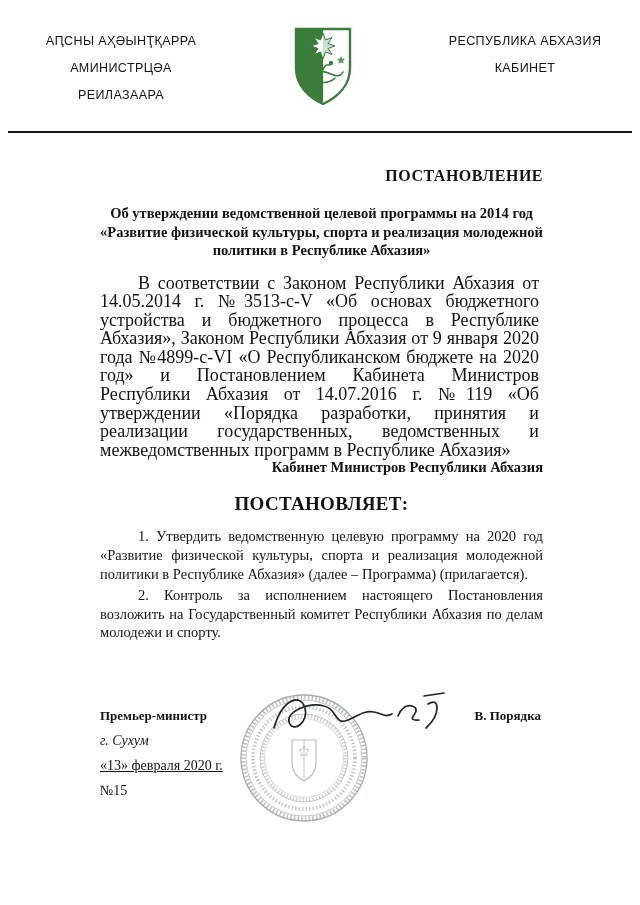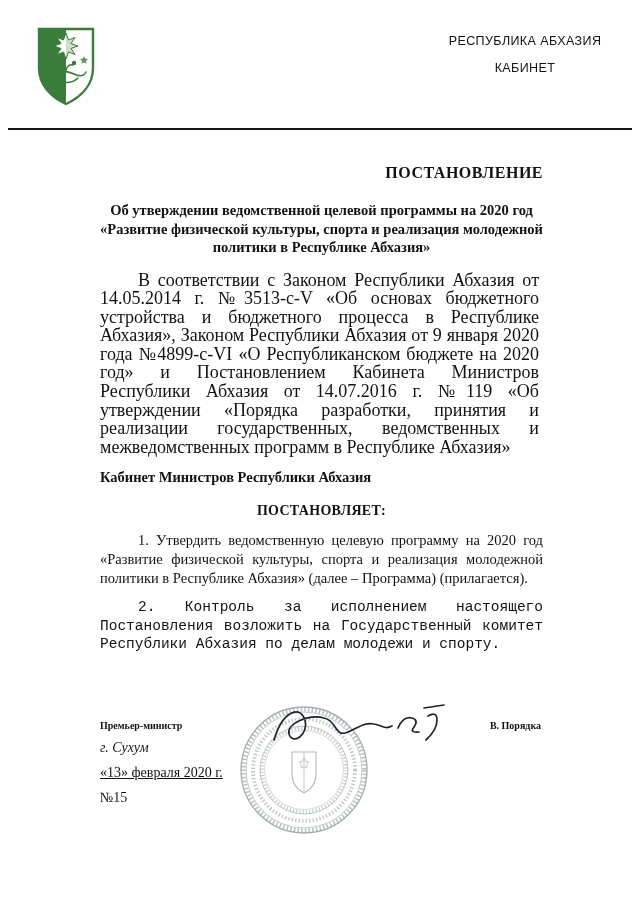--- a/index.html
+++ b/index.html
@@ -40,54 +40,59 @@
   }
   .doc-subject{
     margin-top:19px;text-align:center;font-weight:bold;
     font-size:14.5px;line-height:18.5px;
   }
   .preamble{
     margin:14px 4px 0 0;font-size:18px;line-height:18.6px;
     text-align:justify;text-indent:38px;
   }
   .authority{
-    margin-top:13px;text-align:left;font-weight:bold;font-size:14.5px;
+    text-align:right;font-weight:bold;font-size:14.5px;
   }
   .resolves{
-    margin-top:17px;text-align:center;font-weight:bold;font-size:14px;letter-spacing:.3px;
+    margin-top:17px;text-align:center;font-weight:bold;font-size:19px;letter-spacing:.3px;
   }
   .item{
     margin:12px 0 0 0;font-size:14.5px;line-height:18.6px;
     text-align:justify;text-indent:38px;
   }
-  .item + .item{margin-top:11px;font-family:Liberation Mono, monospace;}
+  .item + .item{margin-top:3px;}
   
   .sigblock{position:relative;margin-top:66px;height:210px;}
   .sig-row{
     position:relative;z-index:2;display:flex;justify-content:space-between;
-    font-weight:bold;font-size:10px;
+    font-weight:bold;font-size:13px;
   }
   .sig-name{margin-right:2px;}
   .sig-meta{position:relative;z-index:2;font-size:14px;}
   .sig-city{margin-top:9px;font-style:italic;}
   .sig-date{margin-top:9px;text-decoration:underline;}
   .sig-number{margin-top:9px;}
   .stamp{
     position:absolute;left:138px;top:-16px;z-index:1;pointer-events:none;
   }
   .signature-ink{
     position:absolute;left:166px;top:-26px;z-index:3;pointer-events:none;
   }
 </style>
 </head>
 <body>
 
 <div class="page">
 
   <div class="header">
+    <div class="header-col">
+      <div>АԤСНЫ АҲӘЫНҬҚАРРА</div>
+      <div>АМИНИСТРЦӘА</div>
+      <div>РЕИЛАЗААРА</div>
+    </div>
 
     <div class="emblem-wrap">
       <svg width="60" height="80" viewBox="0 0 60 80" aria-hidden="true">
 
         <path d="M3 3 H30 V77 C14 70 3 58 3 42 Z" fill="var(--emblem_green)"></path>
         <path d="M30 3 H57 V42 C57 58 46 70 30 77 Z" fill="#ffffff"></path>
         <path d="M3 3 H57 V42 C57 59 45 71 30 78 C15 71 3 59 3 42 Z" fill="none" stroke="var(--emblem_green)" stroke-width="2.4"></path>
 
         <g>
           <path d="M30 7 L32.5 14 L39 11.5 L35 17.5 L42 20 L35 22.5 L39 28.5 L32.5 26 L30 33 L27.5 26 L21 28.5 L25 22.5 L18 20 L25 17.5 L21 11.5 L27.5 14 Z" fill="#ffffff" stroke="var(--emblem_green)" stroke-width="1"></path>
@@ -110,21 +115,21 @@
       <div>РЕСПУБЛИКА АБХАЗИЯ</div>
       <div>КАБИНЕТ</div>
     </div>
   </div>
 
   <hr class="rule">
 
   <div class="content">
     <div class="doc-title">ПОСТАНОВЛЕНИЕ</div>
 
-    <div class="doc-subject">Об утверждении ведомственной целевой программы на 2020 год «Развитие физической культуры, спорта и реализация  молодежной политики в Республике Абхазия»</div>
+    <div class="doc-subject">Об утверждении ведомственной целевой программы на 2014 год «Развитие физической культуры, спорта и реализация  молодежной политики в Республике Абхазия»</div>
 
     <p class="preamble">В соответствии с Законом Республики Абхазия от 14.05.2014 г. №3513-с-V «Об основах бюджетного устройства и бюджетного процесса в Республике Абхазия», Законом Республики Абхазия от 9 января 2020 года №4899-с-VI «О Республиканском бюджете на 2020 год» и Постановлением Кабинета Министров Республики Абхазия от 14.07.2016 г. №119 «Об утверждении «Порядка разработки, принятия и реализации государственных, ведомственных и межведомственных программ в Республике Абхазия»</p>
 
     <div class="authority">Кабинет Министров Республики Абхазия</div>
 
     <div class="resolves">ПОСТАНОВЛЯЕТ:</div>
 
     <p class="item">1. Утвердить ведомственную целевую программу на 2020 год «Развитие физической культуры, спорта и  реализация  молодежной политики в Республике Абхазия» (далее – Программа) (прилагается).</p>
     <p class="item">2. Контроль за исполнением настоящего Постановления возложить на Государственный комитет Республики Абхазия по делам молодежи и спорту.</p>
 

